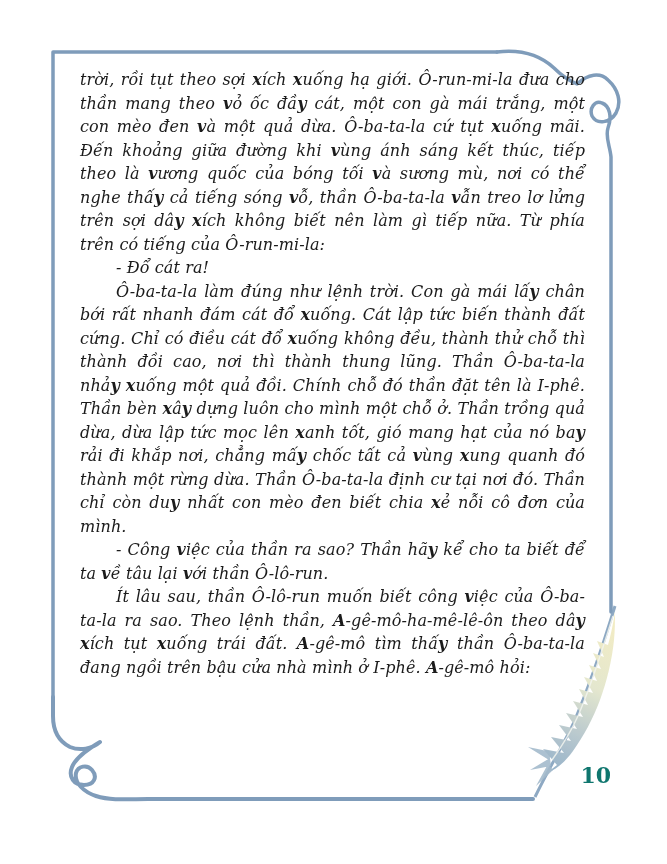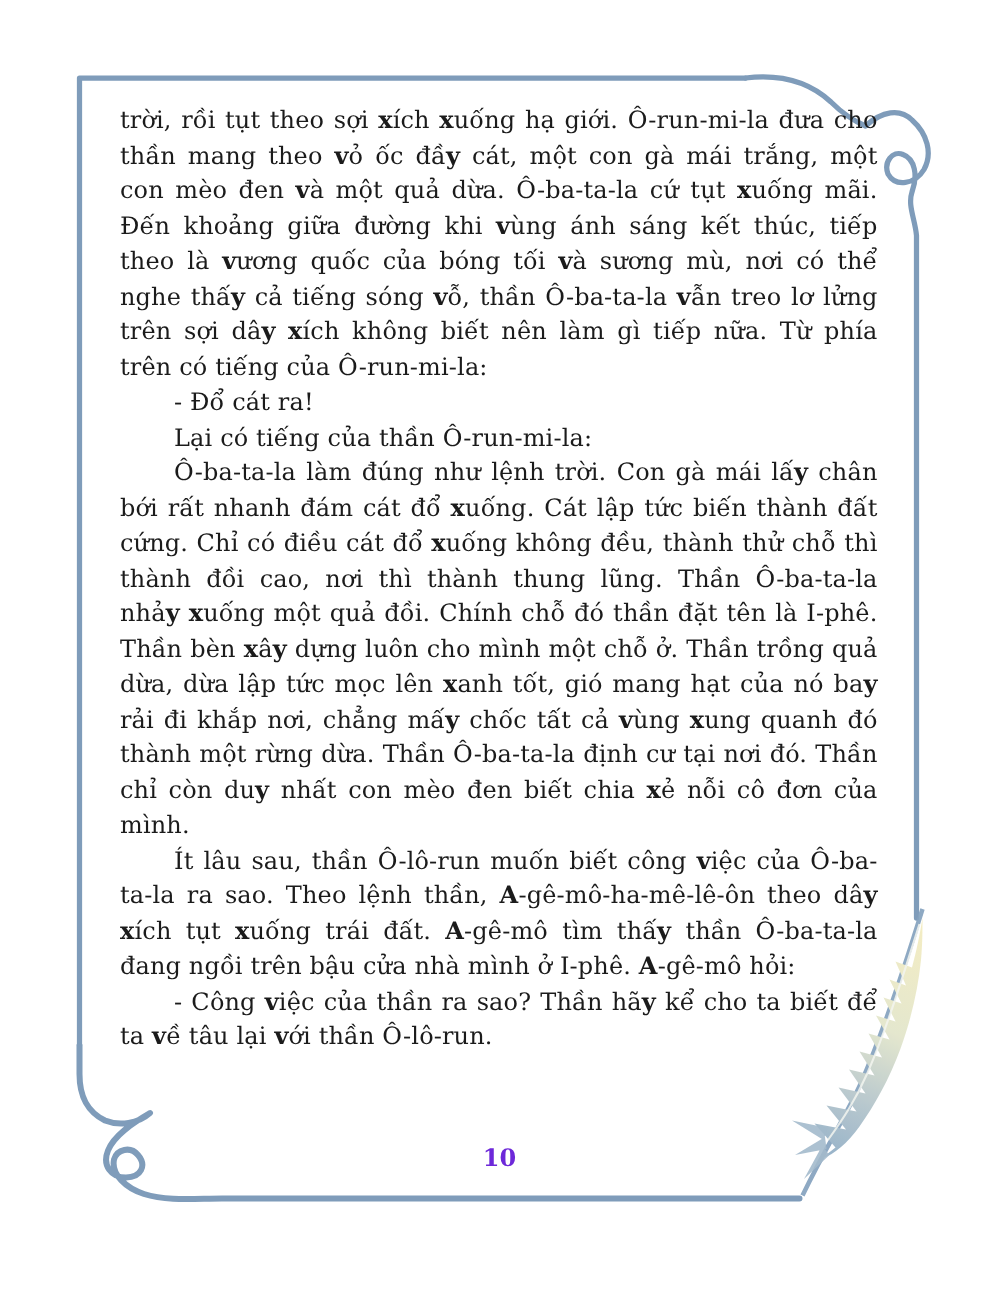--- a/index.html
+++ b/index.html
@@ -13,32 +13,33 @@
   .frame-svg{position:absolute;left:0;top:0;z-index:1;}
   .feather-svg{position:absolute;left:0;top:0;z-index:2;}
   .page-text{
     position:absolute;
     left:80px;top:68px;width:505px;
     z-index:4;
     font-size:16px;
     line-height:23.5px;
     color:#1b1b1b;
     letter-spacing:0.1px;
+    font-style:italic;
   }
   .para{margin:0;text-align:justify;}
   .para.indent{text-indent:36px;}
   .para b{font-weight:bold;}
   .page-number{
     position:absolute;
     left:55px;top:762px;width:556px;
     z-index:4;
-    text-align:center;
-    font-size:16px;
+    text-align:right;
+    font-size:22px;
     font-weight:bold;
-    color:#6d28d9;
+    color:#0f766e;
   }
 </style>
 </head>
 <body>
 
 <div class="page">
 
   <svg class="frame-svg" width="667" height="864" viewBox="0 0 667 864">
     <g fill="none" stroke-linecap="round" stroke-linejoin="round">
       <path stroke-width="3.5" d="M53,697 L53,52 L497,52" stroke="#7f9cba"></path>
@@ -60,21 +61,20 @@
       <path fill="none" stroke-width="3" d="M615,606 C603,645 590,685 574,722 C564,744 552,762 535,797" stroke="#86a3bf"></path>
       <path fill="url(#vaneGrad)" d="M615,612 C613,624 611,634 608,645 L597,641 L604,657 L593,653 L601,669 L589,665 L597,681 L584,677 L593,693 L579,689 L588,705 L573,701 L583,717 L566,713 L577,729 L559,725 L571,741 L551,737 L564,753 L543,749 L557,765 L548,772 C556,770 565,762 573,751 C583,737 593,719 600,700 C607,681 612,660 614,640 C615,630 615,620 615,612 Z"></path>
       <path fill="#9cb5c8" opacity="0.9" d="M552,752 L528,747 L549,760 Z M550,758 L530,770 L551,766 Z M548,764 L536,786 L553,770 Z"></path>
       <path fill="none" stroke="#f2f5ef" stroke-width="1.4" opacity="0.85" d="M613,616 C602,650 592,684 578,716 C570,734 562,746 552,760"></path>
     </g>
   </svg>
 
   <div class="page-text">
       <p class="para">trời, rồi tụt theo sợi <b>x</b>ích <b>x</b>uống hạ giới. Ô-run-mi-la đưa cho thần mang theo <b>v</b>ỏ ốc đầ<b>y</b> cát, một con gà mái trắng, một con mèo đen <b>v</b>à một quả dừa. Ô-ba-ta-la cứ tụt <b>x</b>uống mãi. Đến khoảng giữa đường khi <b>v</b>ùng ánh sáng kết thúc, tiếp theo là <b>v</b>ương quốc của bóng tối <b>v</b>à sương mù, nơi có thể nghe thấ<b>y</b> cả tiếng sóng <b>v</b>ỗ, thần Ô-ba-ta-la <b>v</b>ẫn treo lơ lửng trên sợi dâ<b>y</b> <b>x</b>ích không biết nên làm gì tiếp nữa. Từ phía trên có tiếng của Ô-run-mi-la:</p>
       <p class="para indent">- Đổ cát ra!</p>
-      <p class="para indent">Lại có tiếng của thần Ô-run-mi-la:</p>
       <p class="para indent">Ô-ba-ta-la làm đúng như lệnh trời. Con gà mái lấ<b>y</b> chân bới rất nhanh đám cát đổ <b>x</b>uống. Cát lập tức biến thành đất cứng. Chỉ có điều cát đổ <b>x</b>uống không đều, thành thử chỗ thì thành đồi cao, nơi thì thành thung lũng. Thần Ô-ba-ta-la nhả<b>y</b> <b>x</b>uống một quả đồi. Chính chỗ đó thần đặt tên là I-phê. Thần bèn <b>x</b>â<b>y</b> dựng luôn cho mình một chỗ ở. Thần trồng quả dừa, dừa lập tức mọc lên <b>x</b>anh tốt, gió mang hạt của nó ba<b>y</b> rải đi khắp nơi, chẳng mấ<b>y</b> chốc tất cả <b>v</b>ùng <b>x</b>ung quanh đó thành một rừng dừa. Thần Ô-ba-ta-la định cư tại nơi đó. Thần chỉ còn du<b>y</b> nhất con mèo đen biết chia <b>x</b>ẻ nỗi cô đơn của mình.</p>
+      <p class="para indent">- Công <b>v</b>iệc của thần ra sao? Thần hã<b>y</b> kể cho ta biết để ta <b>v</b>ề tâu lại <b>v</b>ới thần Ô-lô-run.</p>
       <p class="para indent">Ít lâu sau, thần Ô-lô-run muốn biết công <b>v</b>iệc của Ô-ba-ta-la ra sao. Theo lệnh thần, <b>A</b>-gê-mô-ha-mê-lê-ôn theo dâ<b>y</b> <b>x</b>ích tụt <b>x</b>uống trái đất. <b>A</b>-gê-mô tìm thấ<b>y</b> thần Ô-ba-ta-la đang ngồi trên bậu cửa nhà mình ở I-phê. <b>A</b>-gê-mô hỏi:</p>
-      <p class="para indent">- Công <b>v</b>iệc của thần ra sao? Thần hã<b>y</b> kể cho ta biết để ta <b>v</b>ề tâu lại <b>v</b>ới thần Ô-lô-run.</p>
     </div>
 
   <div class="page-number">10</div>
 
 </div>
 
 </body></html>

